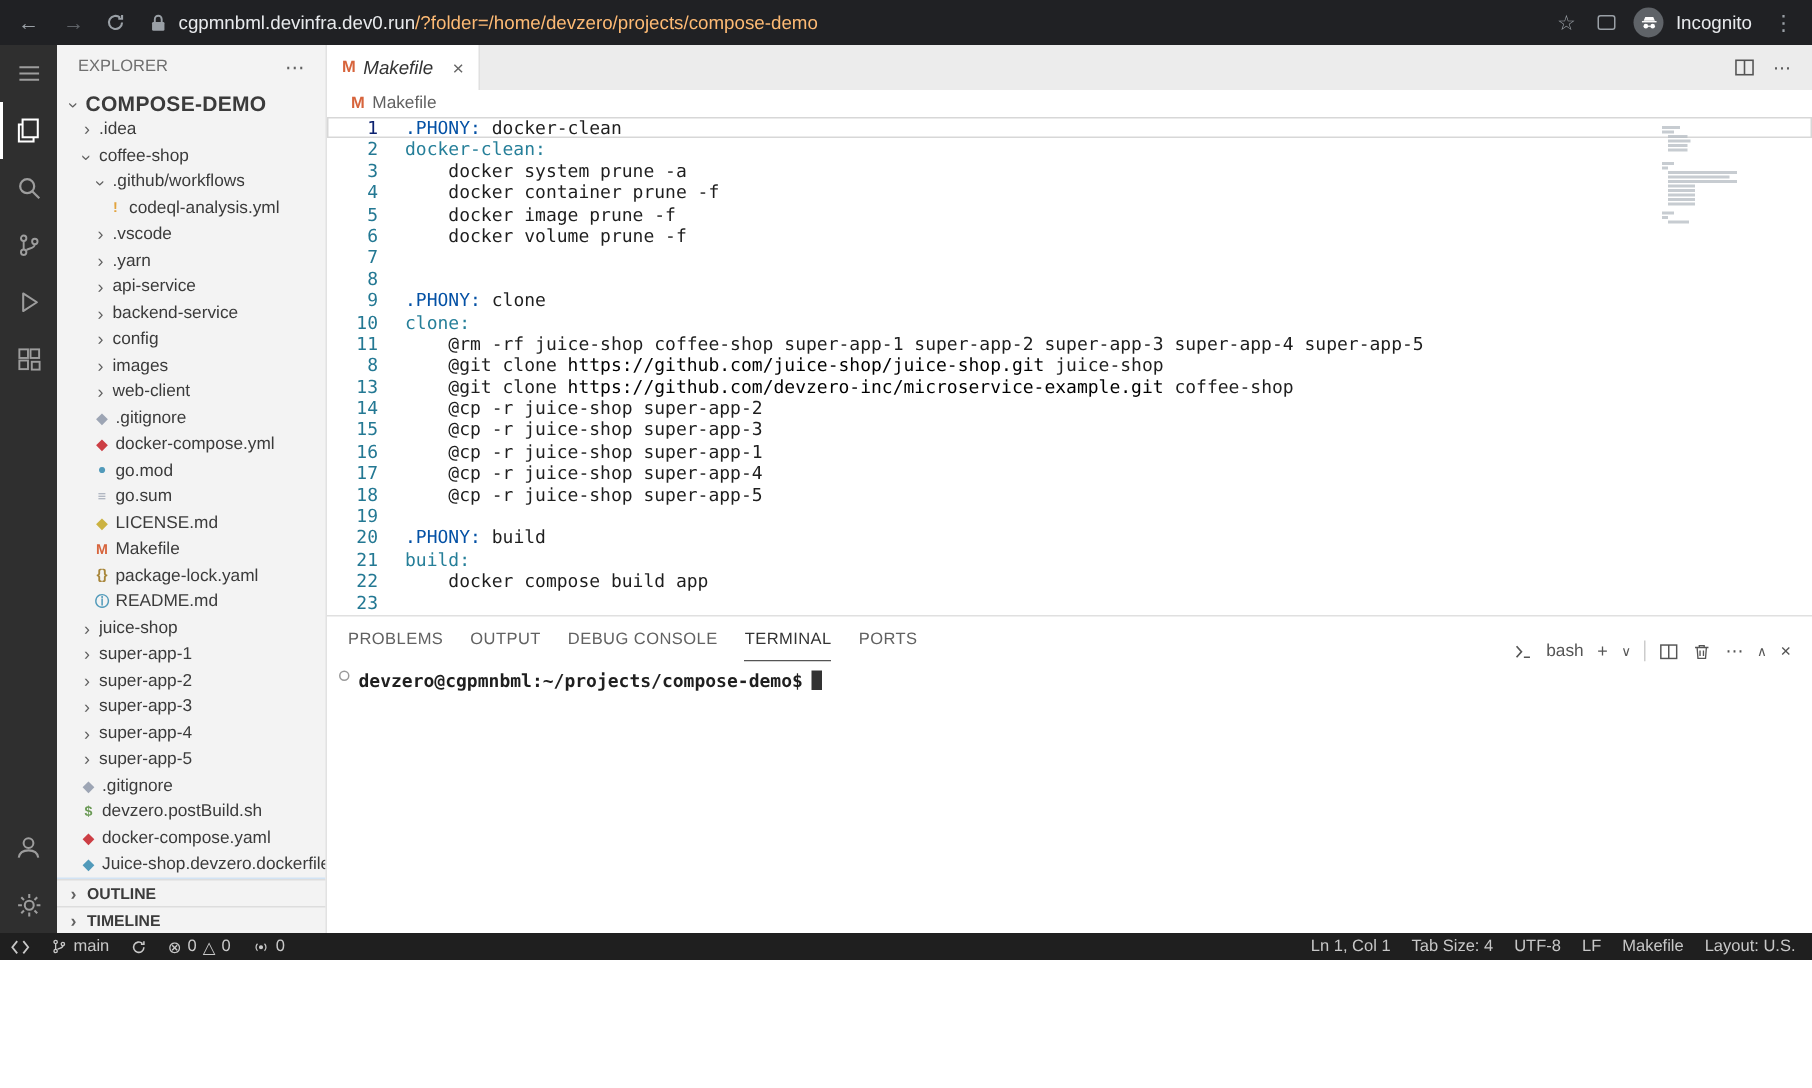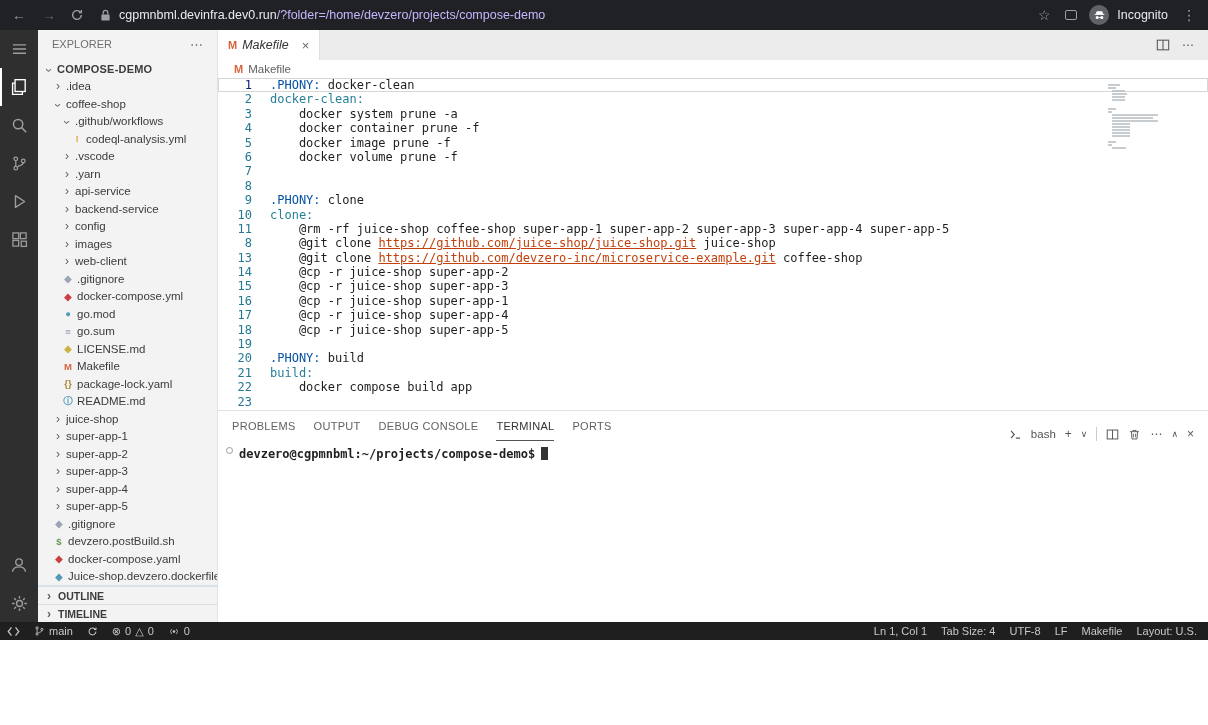--- a/index.html
+++ b/index.html
@@ -5,42 +5,42 @@
   *{box-sizing:border-box;margin:0;padding:0}
   html,body{width:1208px;height:725px;overflow:hidden}
   body{font-family:"Liberation Sans",sans-serif;background:#fff;font-size:12px;color:#333}
 
   
   .browser{height:30px;background:#202124;display:flex;align-items:center;padding:0 10px;gap:12px;color:#9aa0a6}
   .nav-ic{font-size:14px;width:18px;text-align:center;cursor:pointer;flex:none}
   .nav-ic.dim{color:#5f6368}
   .urlbox{flex:1;display:flex;align-items:center;gap:8px;min-width:0}
   .url{font-size:12.5px;color:#e8eaed;white-space:nowrap;overflow:hidden}
-  .url .url-path{color:#c4b5fd}
+  .url .url-path{color:#fdba74}
   .sq-icon{width:12px;height:10px;border:1.5px solid #9aa0a6;border-radius:2px;display:inline-block;flex:none}
   .incog{width:20px;height:20px;border-radius:50%;background:#5f6368;display:flex;align-items:center;justify-content:center;flex:none}
   .incog-label{color:#e8eaed;font-size:12.5px;margin-left:-4px}
 
   
   .main{display:flex;height:592px}
 
   
   .abar{width:38px;background:#2f2f2f;display:flex;flex-direction:column;align-items:stretch;flex:none}
   .abtn{height:38px;display:flex;align-items:center;justify-content:center;color:#9d9d9d;cursor:pointer}
   .abtn.active{color:#fff;box-shadow:inset 2px 0 0 0 #fff}
   .abar .spacer{flex:1}
 
   
   .sidebar{width:180px;background:#f3f3f3;border-right:1px solid #e2e2e2;display:flex;flex-direction:column;flex:none;min-height:0}
   .sb-head{height:28px;display:flex;align-items:center;padding:0 14px 0 14px;font-size:11px;color:#6f6f6f;flex:none}
   .sb-head .dots{margin-left:auto;color:#616161;cursor:pointer;font-size:13px}
   .tree{flex:1;overflow:hidden;padding-top:2px}
   .trow{height:17.5px;display:flex;align-items:center;gap:3px;white-space:nowrap;cursor:pointer;color:#3b3b3b}
   .trow.sel{background:#d2e3f4}
-  .trow.root .tlabel{font-weight:bold;font-size:11px;letter-spacing:.2px}
+  .trow.root .tlabel{font-weight:bold;font-size:14px;letter-spacing:.2px}
   .twisty{display:inline-block;width:10px;flex:none;color:#616161;font-size:12px;text-align:center;transform-origin:45% 55%}
   .twisty.open{transform:rotate(90deg)}
   .ficon{display:inline-block;width:12px;flex:none;font-size:9.5px;font-weight:bold;text-align:center}
   .tlabel{font-size:11.5px;overflow:hidden}
   .sb-sec{height:18px;border-top:1px solid #ddd;display:flex;align-items:center;gap:4px;padding:0 6px;font-size:10.5px;font-weight:bold;color:#3b3b3b;flex:none;cursor:pointer}
 
   
   .editor-col{flex:1;display:flex;flex-direction:column;background:#fff;min-width:0}
   .tabbar{height:30px;background:#ececec;display:flex;align-items:stretch;flex:none}
   .tab{background:#fff;display:flex;align-items:center;gap:5px;padding:0 10px;border-right:1px solid #e0e0e0;font-size:12.5px;cursor:pointer}
@@ -52,21 +52,21 @@
 
   .code-wrap{position:relative;height:332px;flex:none;font-family:"DejaVu Sans Mono",monospace;font-size:12px;overflow:hidden}
   .cline{display:flex;height:14.4px;line-height:14.4px;white-space:pre}
   .cline.cur{outline:1px solid #d7d7d7;outline-offset:-1px}
   .gut{width:34px;flex:none;text-align:right;color:#237893}
   .cline.cur .gut{color:#0b216f}
   .ctext{padding-left:18px}
   .kw{color:#0451a5}
   .tg{color:#267f99}
   .pl{color:#1e1e1e}
-  .ln{color:#c2410c;text-decoration:underline}
+  .ln{color:#000000;}
   .minimap{position:absolute;top:6px;right:46px;width:54px}
   .mbar{height:2px;background:#b9bfc6;margin-bottom:1px;opacity:.8}
 
   
   .panel{flex:1;border-top:1px solid #e0e0e0;display:flex;flex-direction:column;min-height:0}
   .panel-head{height:30px;display:flex;align-items:flex-end;padding:0 14px;flex:none}
   .ptabs{display:flex;gap:18px;height:100%;align-items:stretch}
   .ptab{font-size:11px;color:#616161;letter-spacing:.3px;display:flex;align-items:center;border-bottom:1px solid transparent;cursor:pointer}
   .ptab.active{color:#333;border-bottom-color:#555}
   .panel-actions{margin-left:auto;display:flex;align-items:center;gap:9px;color:#555;font-size:12px}

